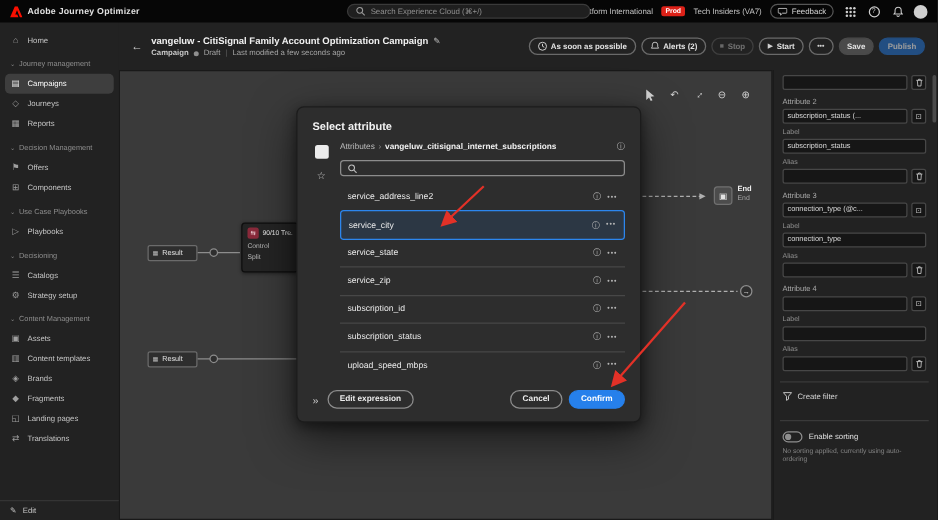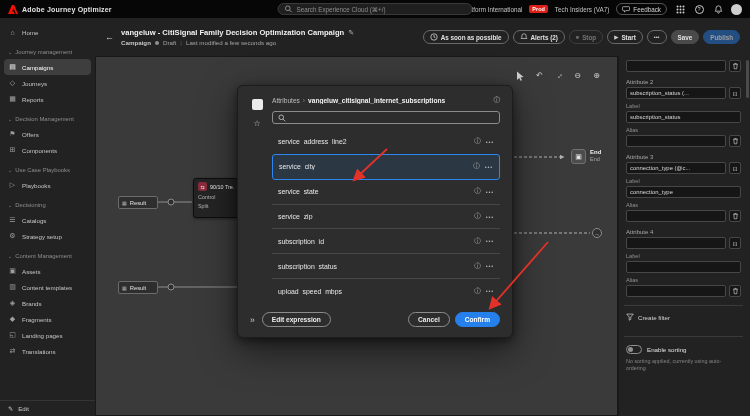--- a/index.html
+++ b/index.html
@@ -256,21 +256,21 @@
     <div class="sidebar-footer">
         <span class="nav-icon">✎</span>
         <span>Edit</span>
       </div>
   </nav>
 
   <div class="titlebar">
     <span class="back-btn">←</span>
     <div class="title-block">
       <div class="title-row">
-        <span class="page-title">vangeluw - CitiSignal Family Decision Optimization Campaign</span>
+        <span class="page-title">vangeluw - CitiSignal Family Account Optimization Campaign</span>
         <span class="pencil">✎</span>
       </div>
       <div class="meta-row">
         <span class="meta-strong">Campaign</span>
         <span class="status-dot"></span>
         <span>Draft</span>
         <span class="meta-div">|</span>
         <span>Last modified a few seconds ago</span>
       </div>
     </div>
@@ -444,20 +444,21 @@
     <div class="panel-sep"></div>
     <div class="sorting-row">
       <span class="toggle"></span>
       <span class="sorting-label">Enable sorting</span>
     </div>
     <div class="sorting-note">No sorting applied, currently using auto-ordering</div>
     <div class="panel-scrollthumb"></div>
   </aside>
 
   <section class="modal">
+    <div class="modal-title">Select attribute</div>
     <div class="modal-body">
       <div class="modal-rail">
         <span class="rail-tile"></span>
         <span class="rail-star">☆</span>
       </div>
       <div class="modal-content">
         <div class="bc-row">
           <span class="bc-root">Attributes</span>
           <span class="bc-sep">›</span>
           <span class="bc-current">vangeluw_citisignal_internet_subscriptions</span>

